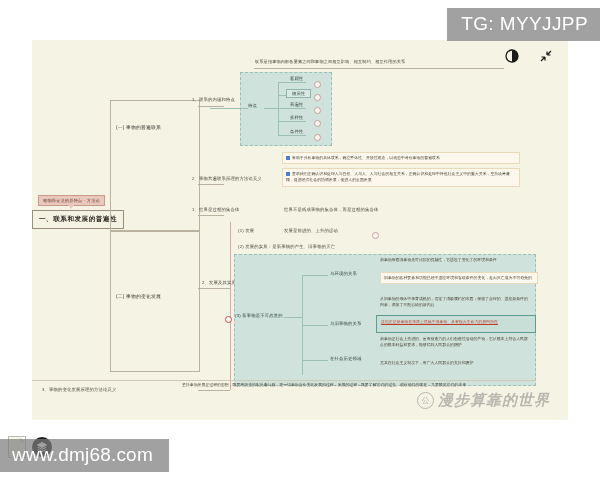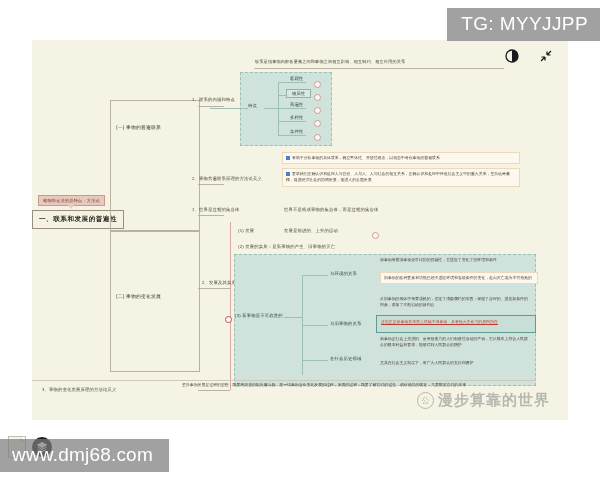--- a/index.html
+++ b/index.html
@@ -39,21 +39,21 @@
   #author-watermark{
     position:absolute;right:18px;bottom:10px;
     display:flex;align-items:center;gap:4px;
     opacity:.45;z-index:30;pointer-events:none;
   }
   #author-watermark .wm-badge{
     width:15px;height:15px;border-radius:50%;
     border:1px solid #6b6b6b;color:#5a5a5a;
     font-size:8px;display:flex;align-items:center;justify-content:center;
   }
-  #author-watermark .wm-text{font-size:15px;color:#6f6f6f;font-weight:bold;letter-spacing:1px;}
+  #author-watermark .wm-text{font-size:15px;color:#6f6f6f;font-weight:bold;letter-spacing:1px;font-style:italic;}
   
   #bottom-left-controls{
     position:absolute;left:8px;bottom:22px;display:flex;align-items:center;gap:6px;z-index:60;
   }
   #page-thumb{
     width:16px;height:20px;border:1px solid #b9bfae;background:#f7f6ea;
     position:relative;
   }
   #page-thumb:after{
     content:"";position:absolute;right:0;top:0;border-width:0 5px 5px 0;

